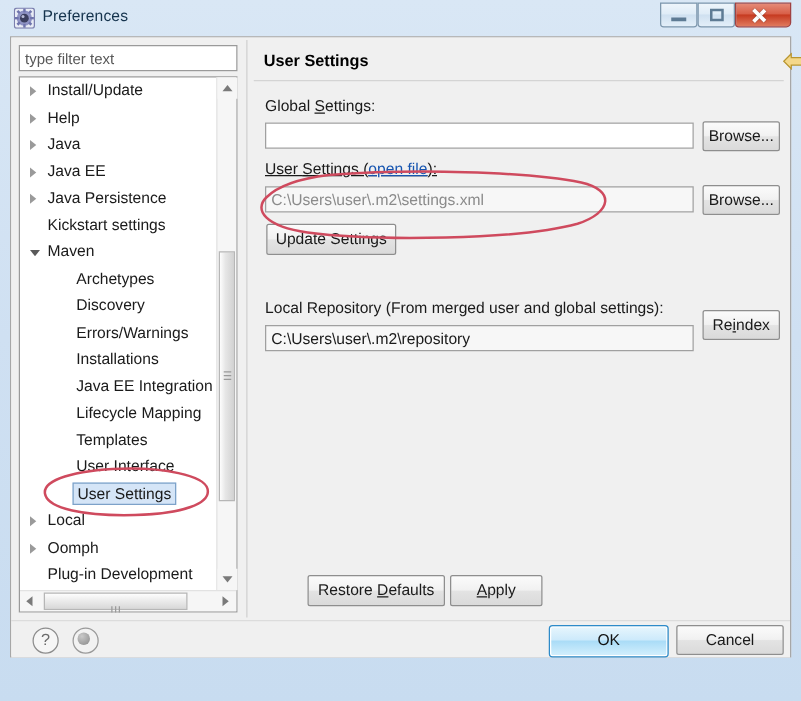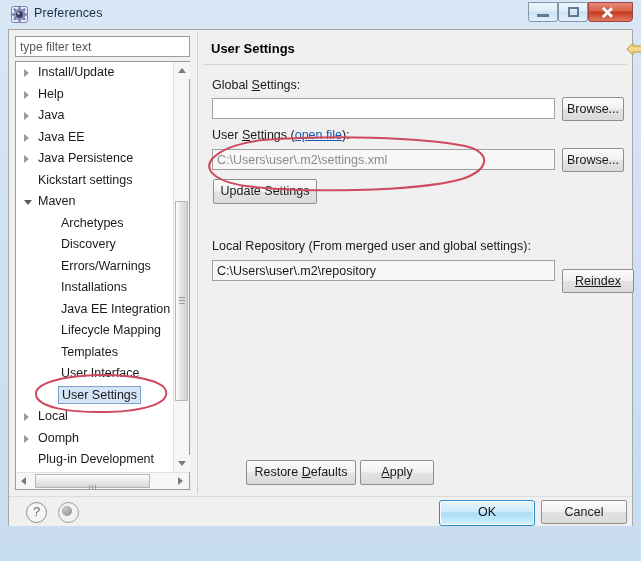--- a/index.html
+++ b/index.html
@@ -582,30 +582,30 @@
         </div>
 
         <div id="title-sep"></div>
 
         <div class="field-label" style="left:11px; top:46px;">
           <span>Global </span><u>S</u><span>ettings:</span>
         </div>
         <input class="text-field" style="left: 11px; top: 66px; width: 343px;" type="text" value="">
         <div class="btn" style="left:361px; top:65px; width:62px; height:24px; line-height:22px;">Browse...</div>
 
-        <div class="field-label" style="left:11px; top:96px;">
+        <div class="field-label" style="left:11px; top:96px;text-decoration:underline;">
           <span>User </span><u>S</u><span>ettings (</span><span class="link">open file</span><span>):</span>
         </div>
         <input class="text-field muted" style="left: 11px; top: 117px; width: 343px;" type="text" value="C:\Users\user\.m2\settings.xml">
         <div class="btn" style="left:361px; top:116px; width:62px; height:24px; line-height:22px;">Browse...</div>
         <div class="btn" style="left:12px; top:147px; width:104px; height:25px; line-height:23px;">Update Settings</div>
 
         <div class="field-label" style="left:11px; top:207px;">Local Repository (From merged user and global settings):</div>
         <input class="text-field ro" style="left: 11px; top: 228px; width: 343px;" type="text" readonly="" value="C:\Users\user\.m2\repository">
-        <div class="btn" style="left:361px; top:237px; width:72px; height:24px; line-height:22px;text-decoration:underline;">
+        <div class="btn" style="left:361px; top:216px; width:62px; height:24px; line-height:22px;">
           <span>Re</span><u>i</u><span>ndex</span>
         </div>
       </div>
 
       <div class="btn" id="btn-restore">
         <span>Restore </span><u>D</u><span>efaults</span>
       </div>
       <div class="btn" id="btn-apply">
         <u>A</u><span>pply</span>
       </div>

